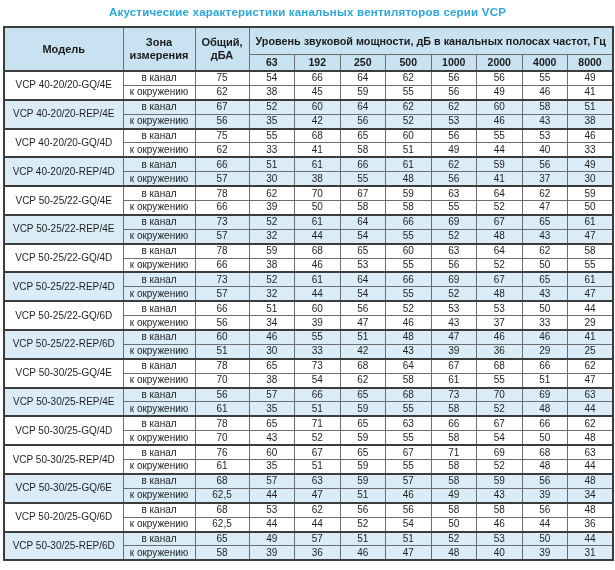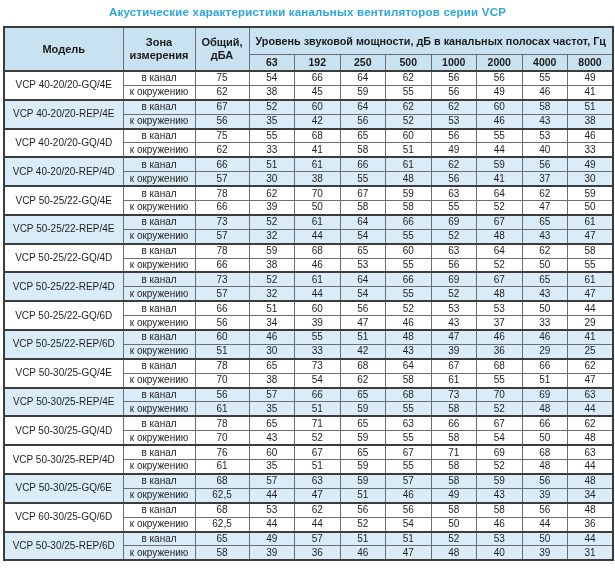--- a/index.html
+++ b/index.html
@@ -478,21 +478,21 @@
           <td class="level-cell">44</td>
           <td class="level-cell">47</td>
           <td class="level-cell">51</td>
           <td class="level-cell">46</td>
           <td class="level-cell">49</td>
           <td class="level-cell">43</td>
           <td class="level-cell">39</td>
           <td class="level-cell">34</td>
         </tr>
         <tr class="group-start">
-          <td class="model-cell" rowspan="2">VCP 60-30/25-GQ/6D</td>
+          <td class="model-cell" rowspan="2">VCP 50-20/25-GQ/6D</td>
           <td class="zone-cell">в канал</td>
           <td class="total-cell">68</td>
           <td class="level-cell">53</td>
           <td class="level-cell">62</td>
           <td class="level-cell">56</td>
           <td class="level-cell">56</td>
           <td class="level-cell">58</td>
           <td class="level-cell">58</td>
           <td class="level-cell">56</td>
           <td class="level-cell">48</td>

